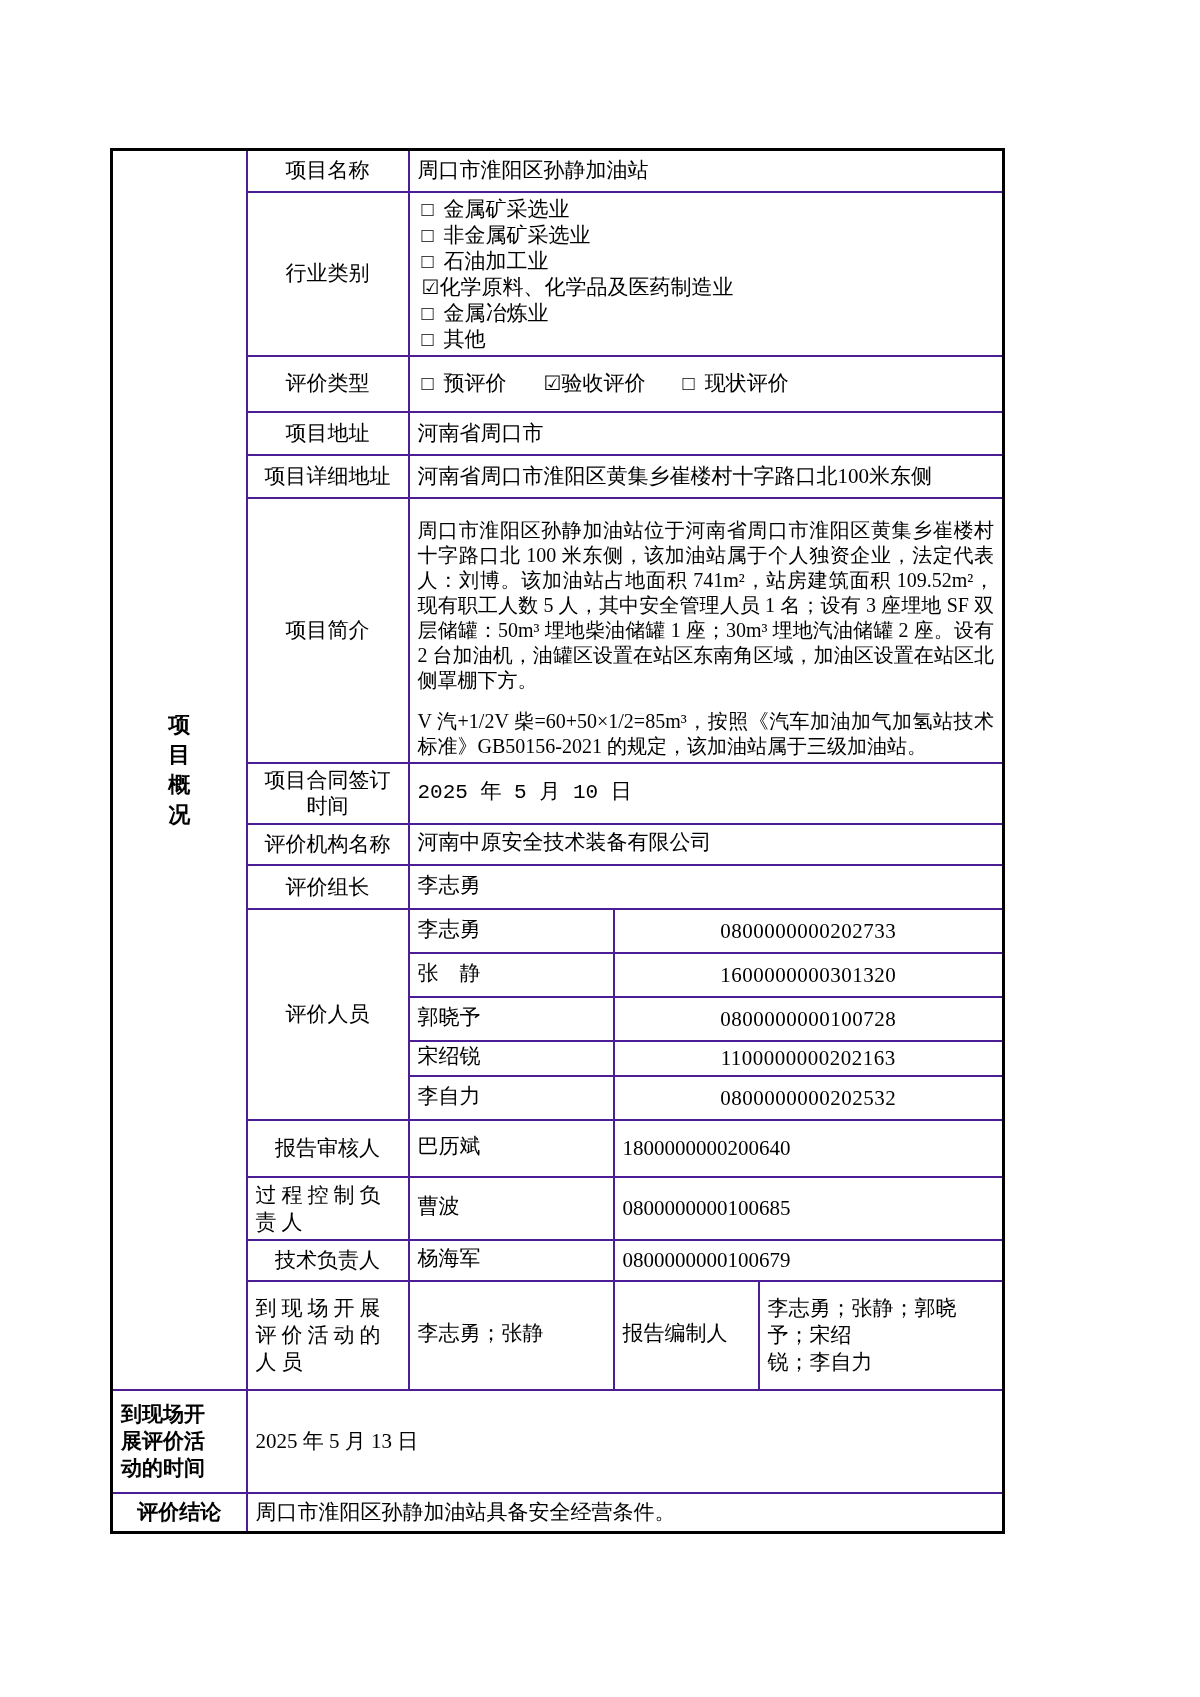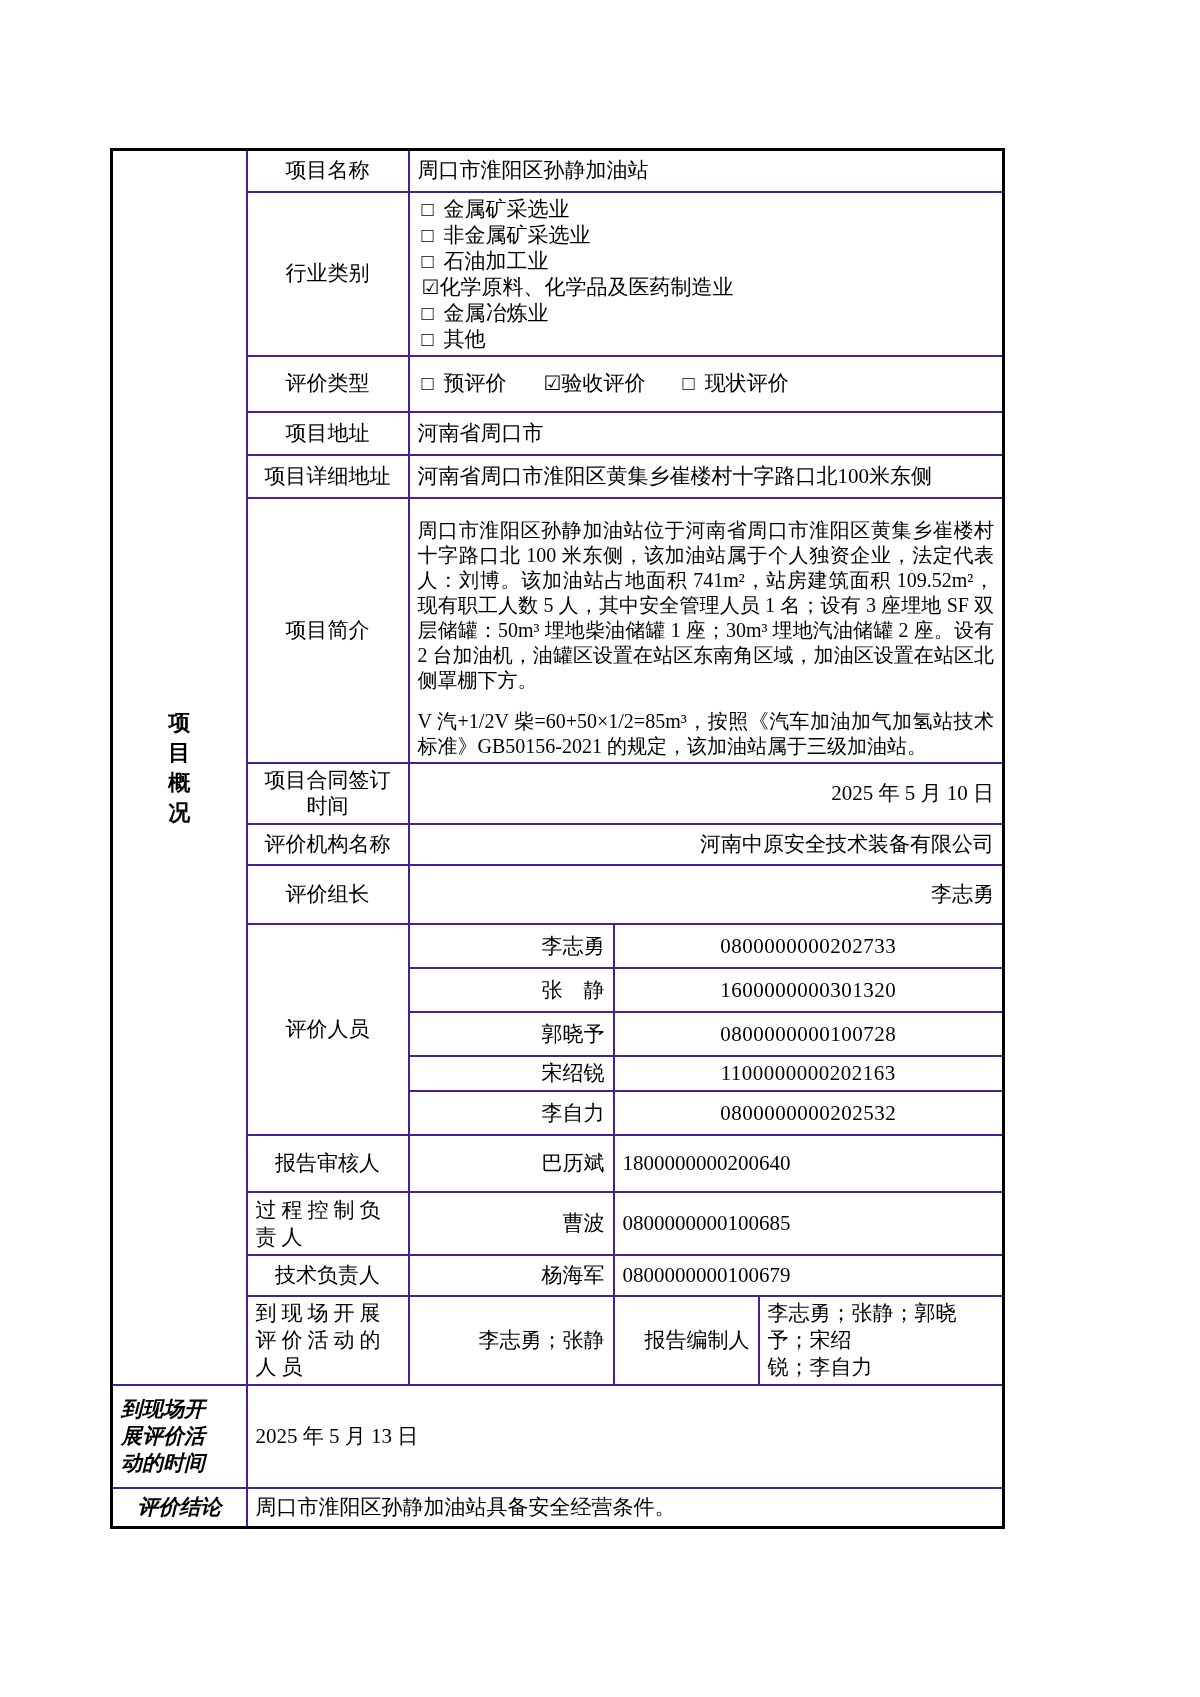--- a/index.html
+++ b/index.html
@@ -25,29 +25,29 @@
     border: 2px solid #4c1d95;
     font-size: 21px; line-height: 1.28;
     vertical-align: middle;
     padding: 3px 8px;
     overflow: hidden;
   }
 
   .lbl { text-align: center; }
   .pre { white-space: pre-line; }
   .sp  { letter-spacing: 5px; text-align: left; padding-left: 14px; }
-  .bold { font-weight: 700; font-style: italic; }
+  .bold { font-weight: 700; }
 
   .vert {
     white-space: pre-line; text-align: center;
     font-weight: 700; font-size: 22px; line-height: 30px;
   }
 
   .val-l { text-align: left; padding-left: 13px; }
-  .val-c { text-align: right; }
+  .val-c { text-align: left; font-family: Liberation Mono, monospace; }
 
   .num    { text-align: center; font-size: 20px; letter-spacing: 0.5px; }
   .num-lg { text-align: left; font-size: 24px; margin-left: 31px; }
 
   .intro-cell { padding: 4px 9px; }
   .intro-cell .para {
     font-size: 20px; line-height: 25px;
     text-align: justify;
     margin-top: 16px;
   }
@@ -140,21 +140,21 @@
         <td class="lbl pre">项目合同签订
 时间</td>
         <td colspan="3" class="val-c">2025 年 5 月 10 日</td>
       </tr>
 
       <tr style="height:41px">
         <td class="lbl">评价机构名称</td>
         <td colspan="3" class="val-c">河南中原安全技术装备有限公司</td>
       </tr>
 
-      <tr style="height:59px">
+      <tr style="height:44px">
         <td class="lbl">评价组长</td>
         <td colspan="3" class="val-c">李志勇</td>
       </tr>
 
       <tr style="height:44px">
         <td rowspan="5" class="lbl">评价人员</td>
         <td class="val-c">李志勇</td>
         <td colspan="2" class="num">0800000000202733</td>
       </tr>
       <tr style="height:44px">
@@ -186,21 +186,21 @@
         <td class="val-c">曹波</td>
         <td colspan="2" class="num-lg">0800000000100685</td>
       </tr>
 
       <tr style="height:41px">
         <td class="lbl">技术负责人</td>
         <td class="val-c">杨海军</td>
         <td colspan="2" class="num-lg">0800000000100679</td>
       </tr>
 
-      <tr style="height:89px">
+      <tr style="height:109px">
         <td class="pre sp staff-lbl">到现场开展
 评价活动的
 人员</td>
         <td class="val-c">李志勇；张静</td>
         <td class="val-c">报告编制人</td>
         <td class="editors">李志勇；张静；郭晓予；宋绍
 锐；李自力</td>
       </tr>
 
       <tr style="height:103px">

